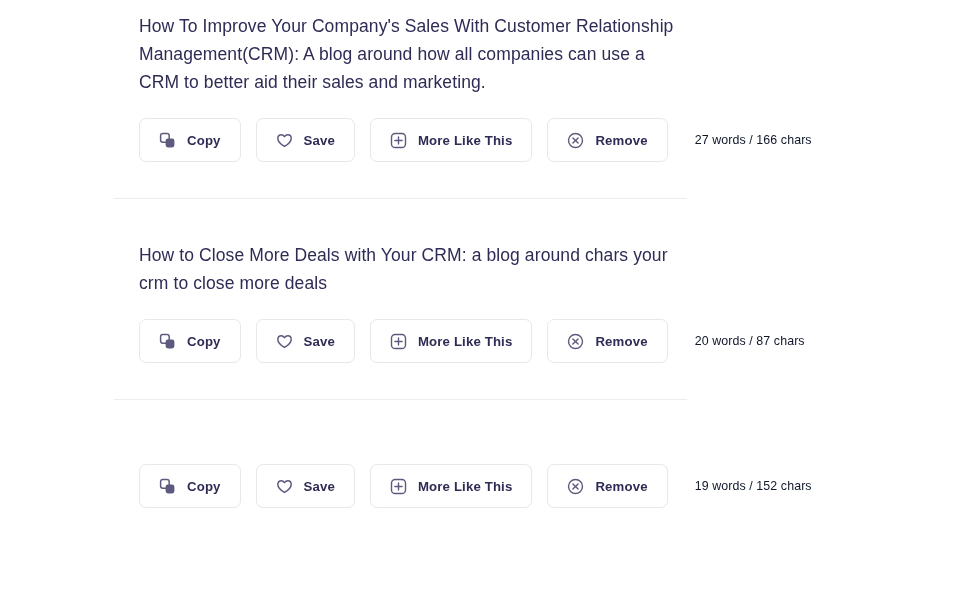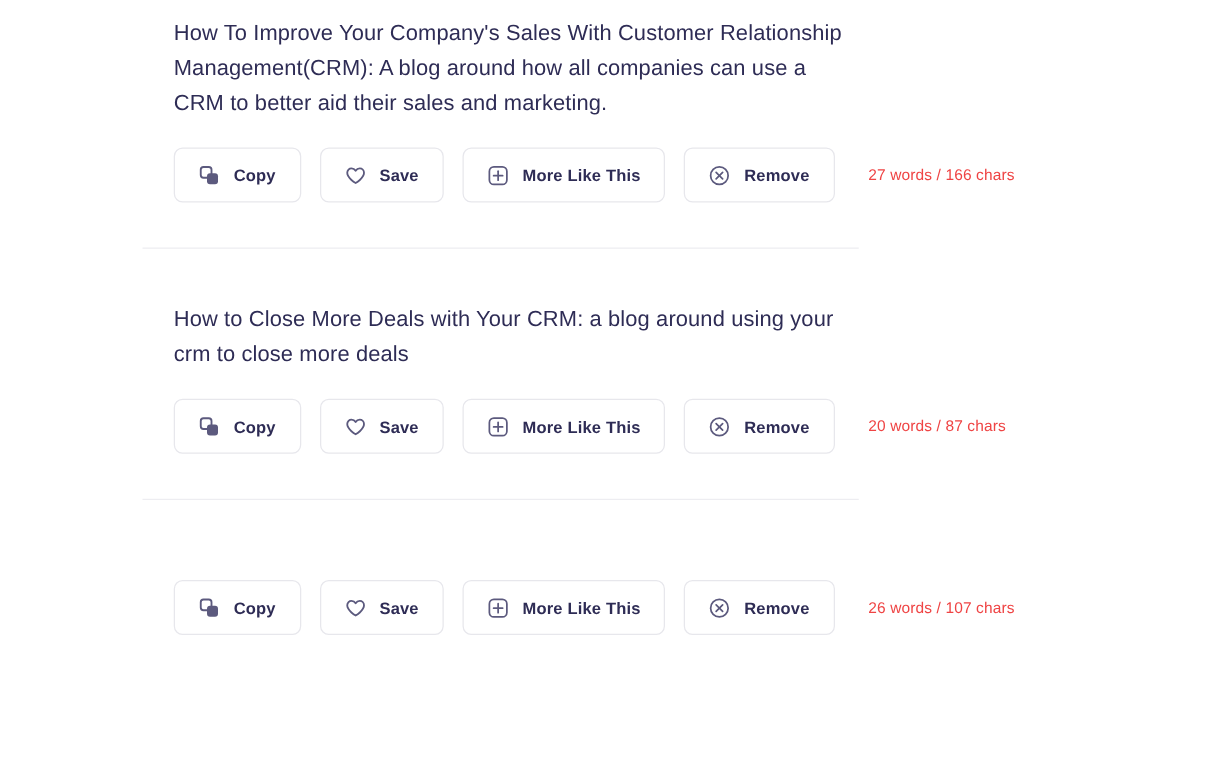--- a/index.html
+++ b/index.html
@@ -73,21 +73,21 @@
   .action-btn .btn-label {
     font-size: 13.2px;
     font-weight: 700;
     color: #2e2c55;
     letter-spacing: 0.15px;
     white-space: nowrap;
   }
 
   .meta-count {
     font-size: 12.4px;
-    color: #ef4444;
+    color: #0f172a;
     letter-spacing: 0.1px;
     margin-left: 12px;
     white-space: nowrap;
   }
 
   .divider {
     height: 1px;
     background: #ededf1;
     margin-left: 114px;
     margin-right: 141px;
@@ -152,21 +152,21 @@
         <span class="meta-count">27 words / 166 chars</span>
       </div>
     </div>
     <div class="spacer-above-divider"></div>
     <div class="divider"></div>
     <div class="spacer-below-divider"></div>
   </div>
 
   <div class="result-block">
     <div class="result-inner">
-      <p class="result-title">How to Close More Deals with Your CRM: a blog around using your crm to close more deals</p>
+      <p class="result-title">How to Close More Deals with Your CRM: a blog around chars your crm to close more deals</p>
       <div class="actions-row">
 
         <button class="action-btn">
           <span class="btn-icon">
             <svg width="17" height="17" viewBox="0 0 17 17">
               <rect x="1.6" y="1.6" width="8.6" height="8.6" rx="2.2" fill="none" stroke="#5c5a7e" stroke-width="1.5"></rect>
               <rect x="6.6" y="6.6" width="8.8" height="8.8" rx="2.4" fill="#5c5a7e"></rect>
             </svg>
           </span>
           <span class="btn-label">Copy</span>
@@ -249,18 +249,18 @@
           <span class="btn-icon">
             <svg width="17" height="17" viewBox="0 0 17 17">
               <circle cx="8.5" cy="8.5" r="7" fill="none" stroke="#5c5a7e" stroke-width="1.4"></circle>
               <line x1="5.9" y1="5.9" x2="11.1" y2="11.1" stroke="#5c5a7e" stroke-width="1.4" stroke-linecap="round"></line>
               <line x1="11.1" y1="5.9" x2="5.9" y2="11.1" stroke="#5c5a7e" stroke-width="1.4" stroke-linecap="round"></line>
             </svg>
           </span>
           <span class="btn-label">Remove</span>
         </button>
 
-        <span class="meta-count">26 words / 107 chars</span>
+        <span class="meta-count">19 words / 152 chars</span>
       </div>
     </div>
   </div>
 
 </div>
 
 </body></html>

